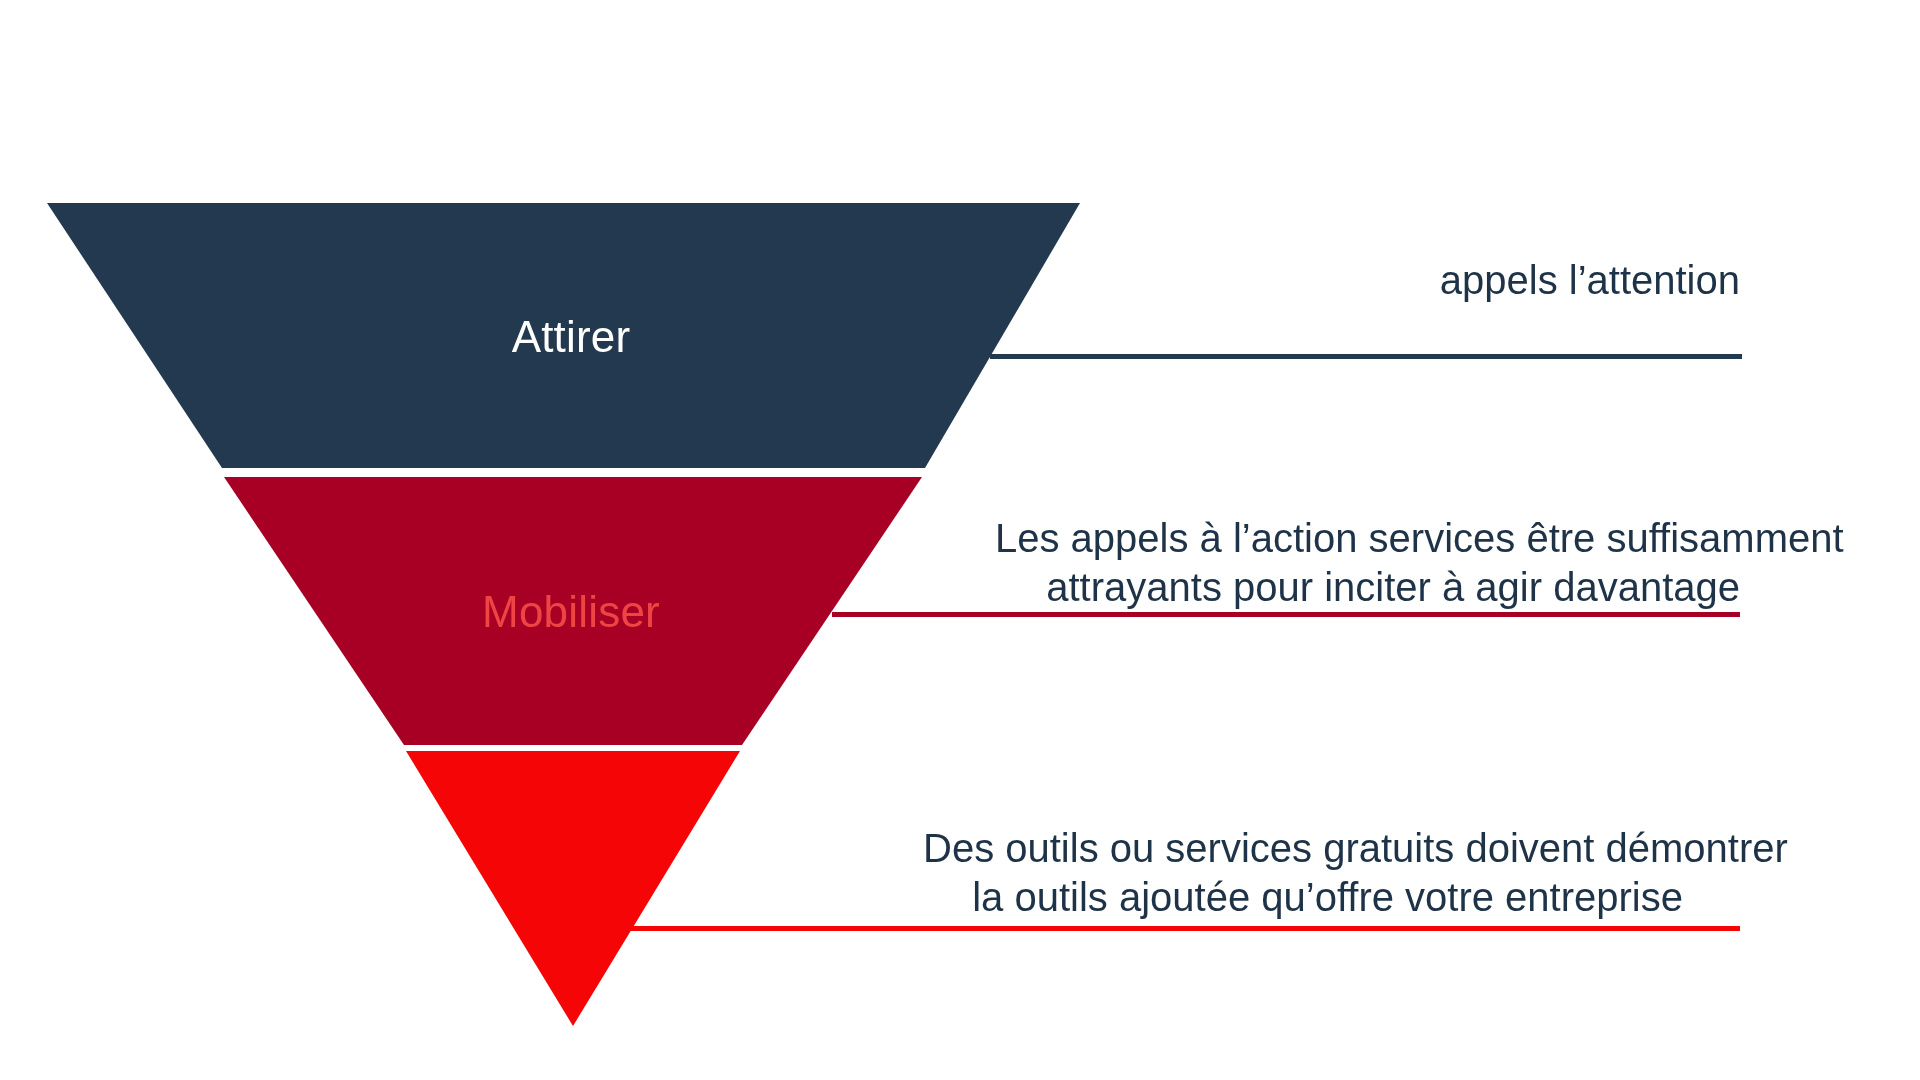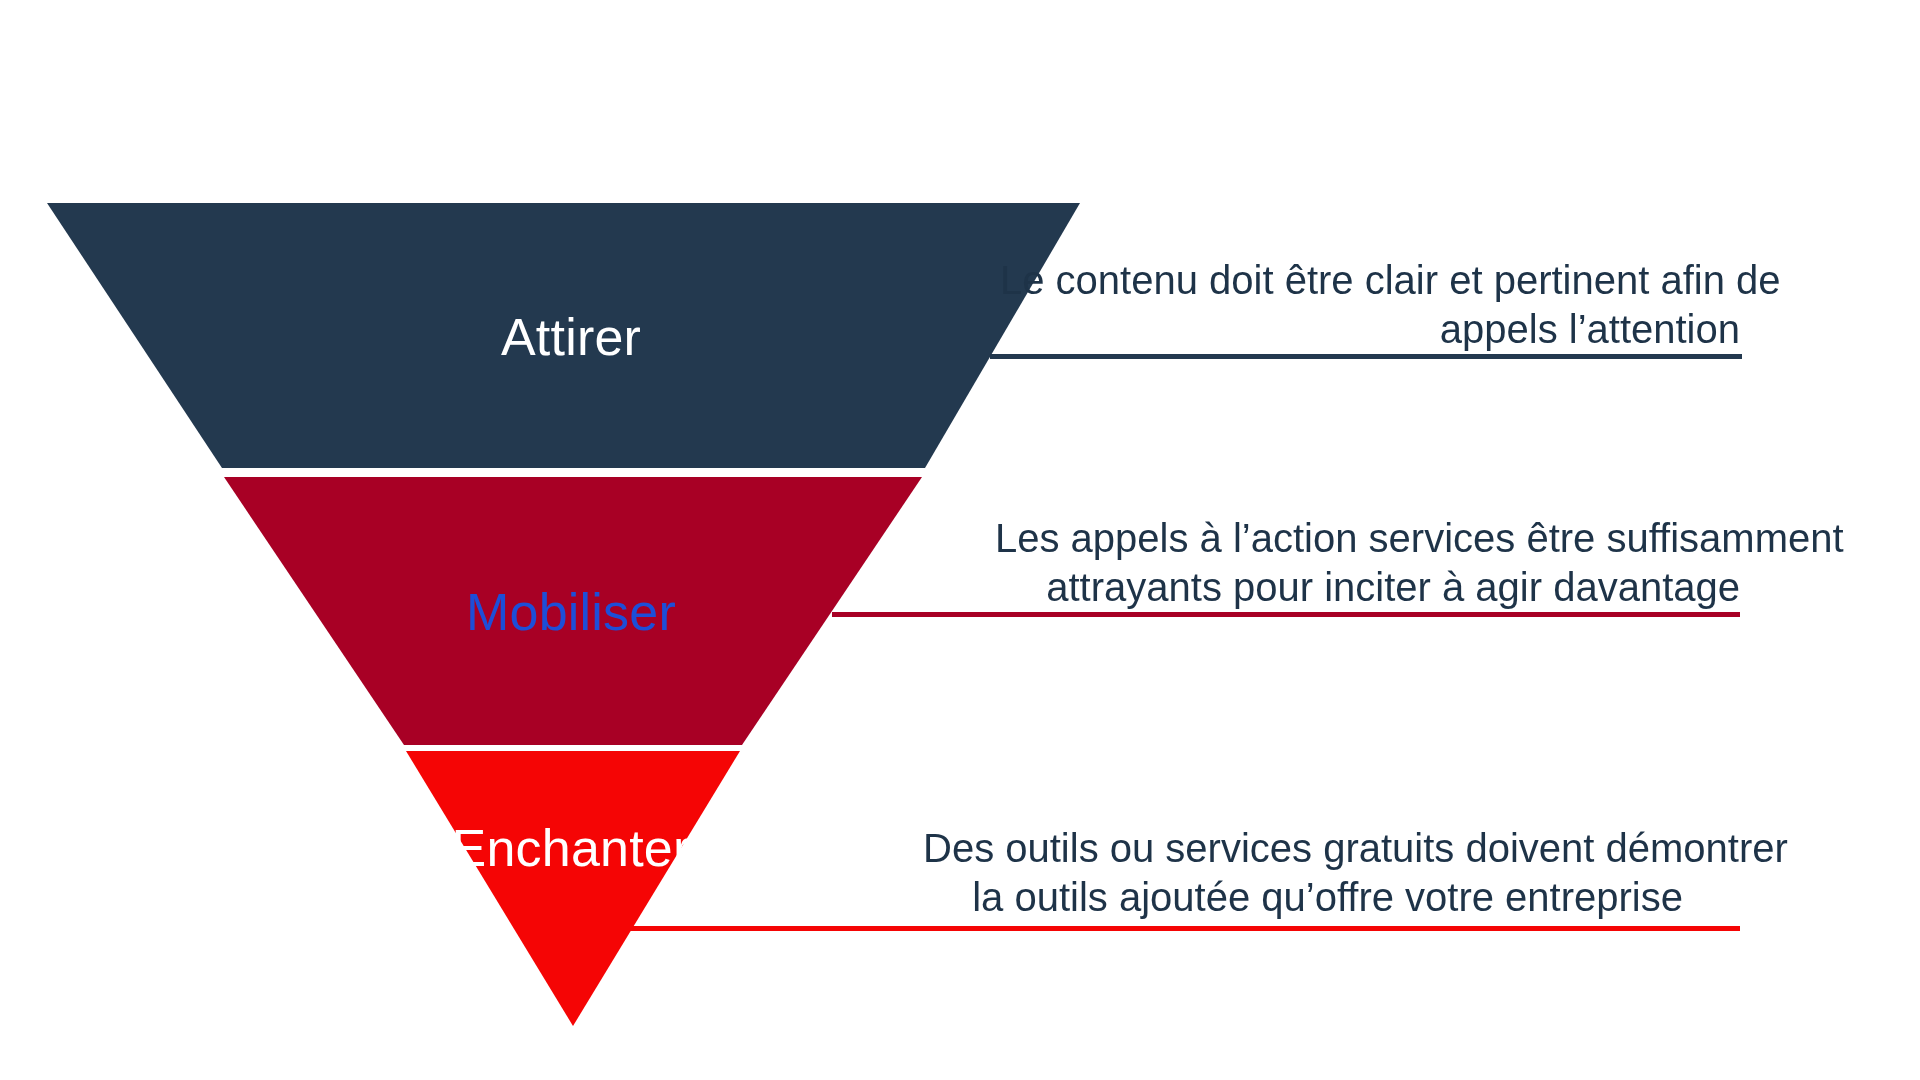--- a/index.html
+++ b/index.html
@@ -28,21 +28,21 @@
     position: absolute;
     left: 0;
     top: 0;
     width: 1920px;
     height: 1080px;
   }
 
   .funnel-label {
     position: absolute;
     color: #ffffff;
-    font-size: 52px;
+    font-size: 44px;
     font-weight: 400;
     line-height: 1;
     white-space: nowrap;
     text-align: center;
     transform: translate(-50%, -50%);
     letter-spacing: 0.2px;
   }
 
   
   .callout {
@@ -73,25 +73,23 @@
   <svg id="funnel-svg" viewBox="0 0 1920 1080" preserveAspectRatio="none">
 
     <polygon points="47,203 1080,203 925,468 222,468" fill="#23394f"></polygon>
 
     <polygon points="224,477 922,477 742,745 404,745" fill="#a80025"></polygon>
 
     <polygon points="406,751 740,751 573,1026" fill="#f50505"></polygon>
   </svg>
 
   <div class="funnel-label" style="left: 571px; top: 337px; color: rgb(255, 255, 255);">Attirer</div>
-  <div class="funnel-label" style="left: 571px; top: 612px; color: #1d4ed8;">Mobiliser</div>
-  <div class="funnel-label" style="left: 571px; top: 848px; color: rgb(255, 255, 255);">Enchanter</div>
+  <div class="funnel-label" style="left: 571px; top: 612px; color: #ef4444;">Mobiliser</div>
 
   <div class="callout" style="left:1000px; top:256px; width:740px;">
-    <span class="callout-line">Le contenu doit être clair et pertinent afin de</span>
     <span class="callout-line">appels l’attention</span>
   </div>
   <div class="rule" style="left:990px; top:354px; width:752px; background:#23394f;"></div>
 
   <div class="callout" style="left:995px; top:514px; width:745px;">
     <span class="callout-line">Les appels à l’action services être suffisamment</span>
     <span class="callout-line">attrayants pour inciter à agir davantage</span>
   </div>
   <div class="rule" style="left:832px; top:612px; width:908px; background:#a80025;"></div>
 

